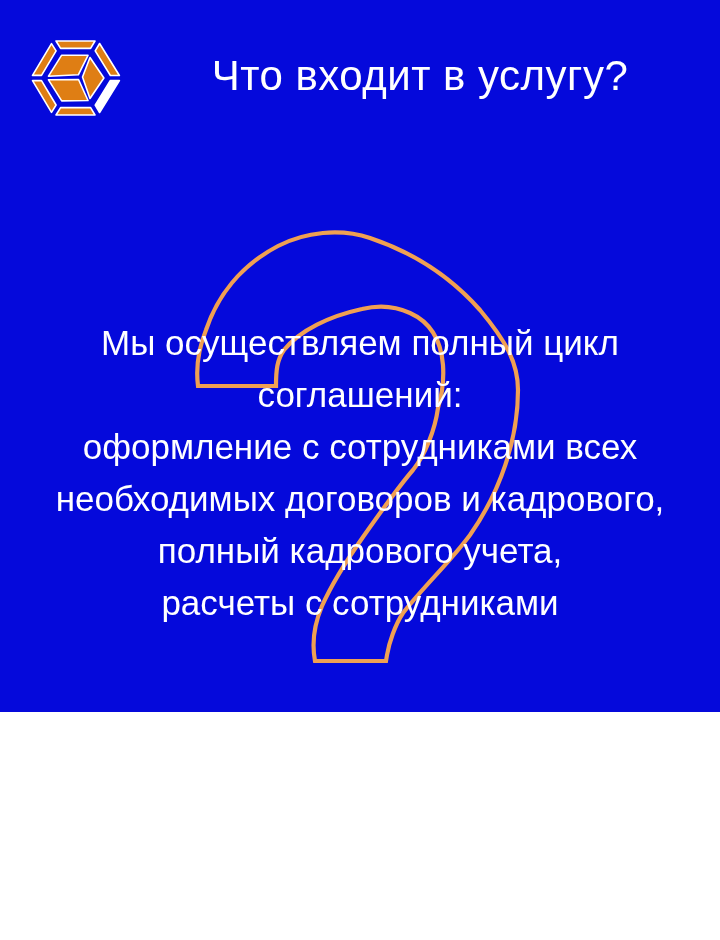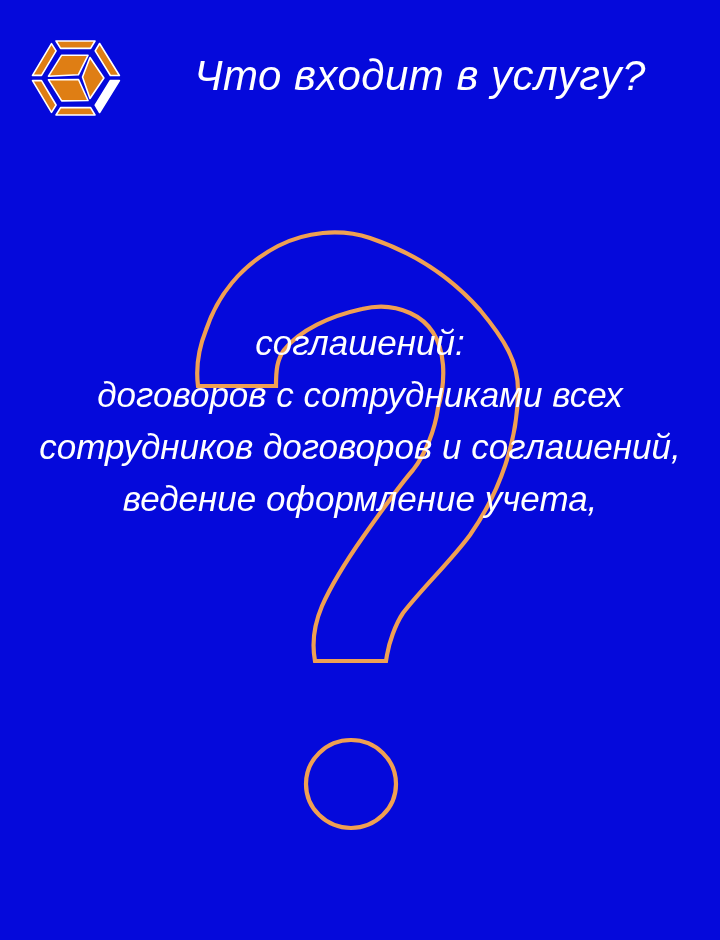--- a/index.html
+++ b/index.html
@@ -1,21 +1,21 @@
 <!DOCTYPE html>
 <html style="--background: #0509DB; --question_mark: #F0A052; --logo_primary: #DF7E14; --logo_highlight: #FFFFFF; --text: #FFFFFF;"><head>
 <meta charset="utf-8">
 <style>
   :root{
     --background:#0509DB; --question_mark:#F0A052;
     --logo_primary:#DF7E14; --logo_highlight:#FFFFFF; --text:#FFFFFF;
   }
   html,body{margin:0;padding:0;}
   body{width:720px;height:940px;overflow:hidden;font-family:"Liberation Sans",sans-serif;}
-  .slide{position:relative;width:720px;height:940px;background:var(--background);overflow:hidden;font-style:italic;}
+  .slide{position:relative;width:720px;height:712px;background:var(--background);overflow:hidden;}
 
   .logo{position:absolute;left:28px;top:38px;width:95px;height:80px;}
   .logo-piece{fill:var(--logo_primary);stroke:#ffffff;stroke-width:1.6;stroke-linejoin:round;}
   .logo-piece.highlight{fill:var(--logo_highlight);}
 
   .page-title{
     position:absolute;left:130px;right:10px;top:52px;
     text-align:center;color:var(--text);font-size:42px;line-height:48px;
     font-weight:400;letter-spacing:0.5px;white-space:nowrap;
   }
@@ -70,19 +70,21 @@
       C 442,395 444,380 443,365
       C 441,340 430,322 410,313
       C 395,306 378,305 362,309
       C 330,316 300,330 284,350
       C 277,360 276,370 276,386
       Z"></path>
     <ellipse class="qm" cx="351" cy="784" rx="45" ry="44"></ellipse>
   </svg>
 
   <div class="body-text">
+    <div class="body-line">Мы осуществляем полный цикл</div>
     <div class="body-line">соглашений:</div>
-    <div class="body-line">договоров с сотрудниками всех</div>
-    <div class="body-line">сотрудников договоров и соглашений,</div>
-    <div class="body-line">ведение оформление учета,</div>
+    <div class="body-line">оформление с сотрудниками всех</div>
+    <div class="body-line">необходимых договоров и кадрового,</div>
+    <div class="body-line">полный кадрового учета,</div>
+    <div class="body-line">расчеты с сотрудниками</div>
   </div>
 
 </div>
 
 </body></html>

